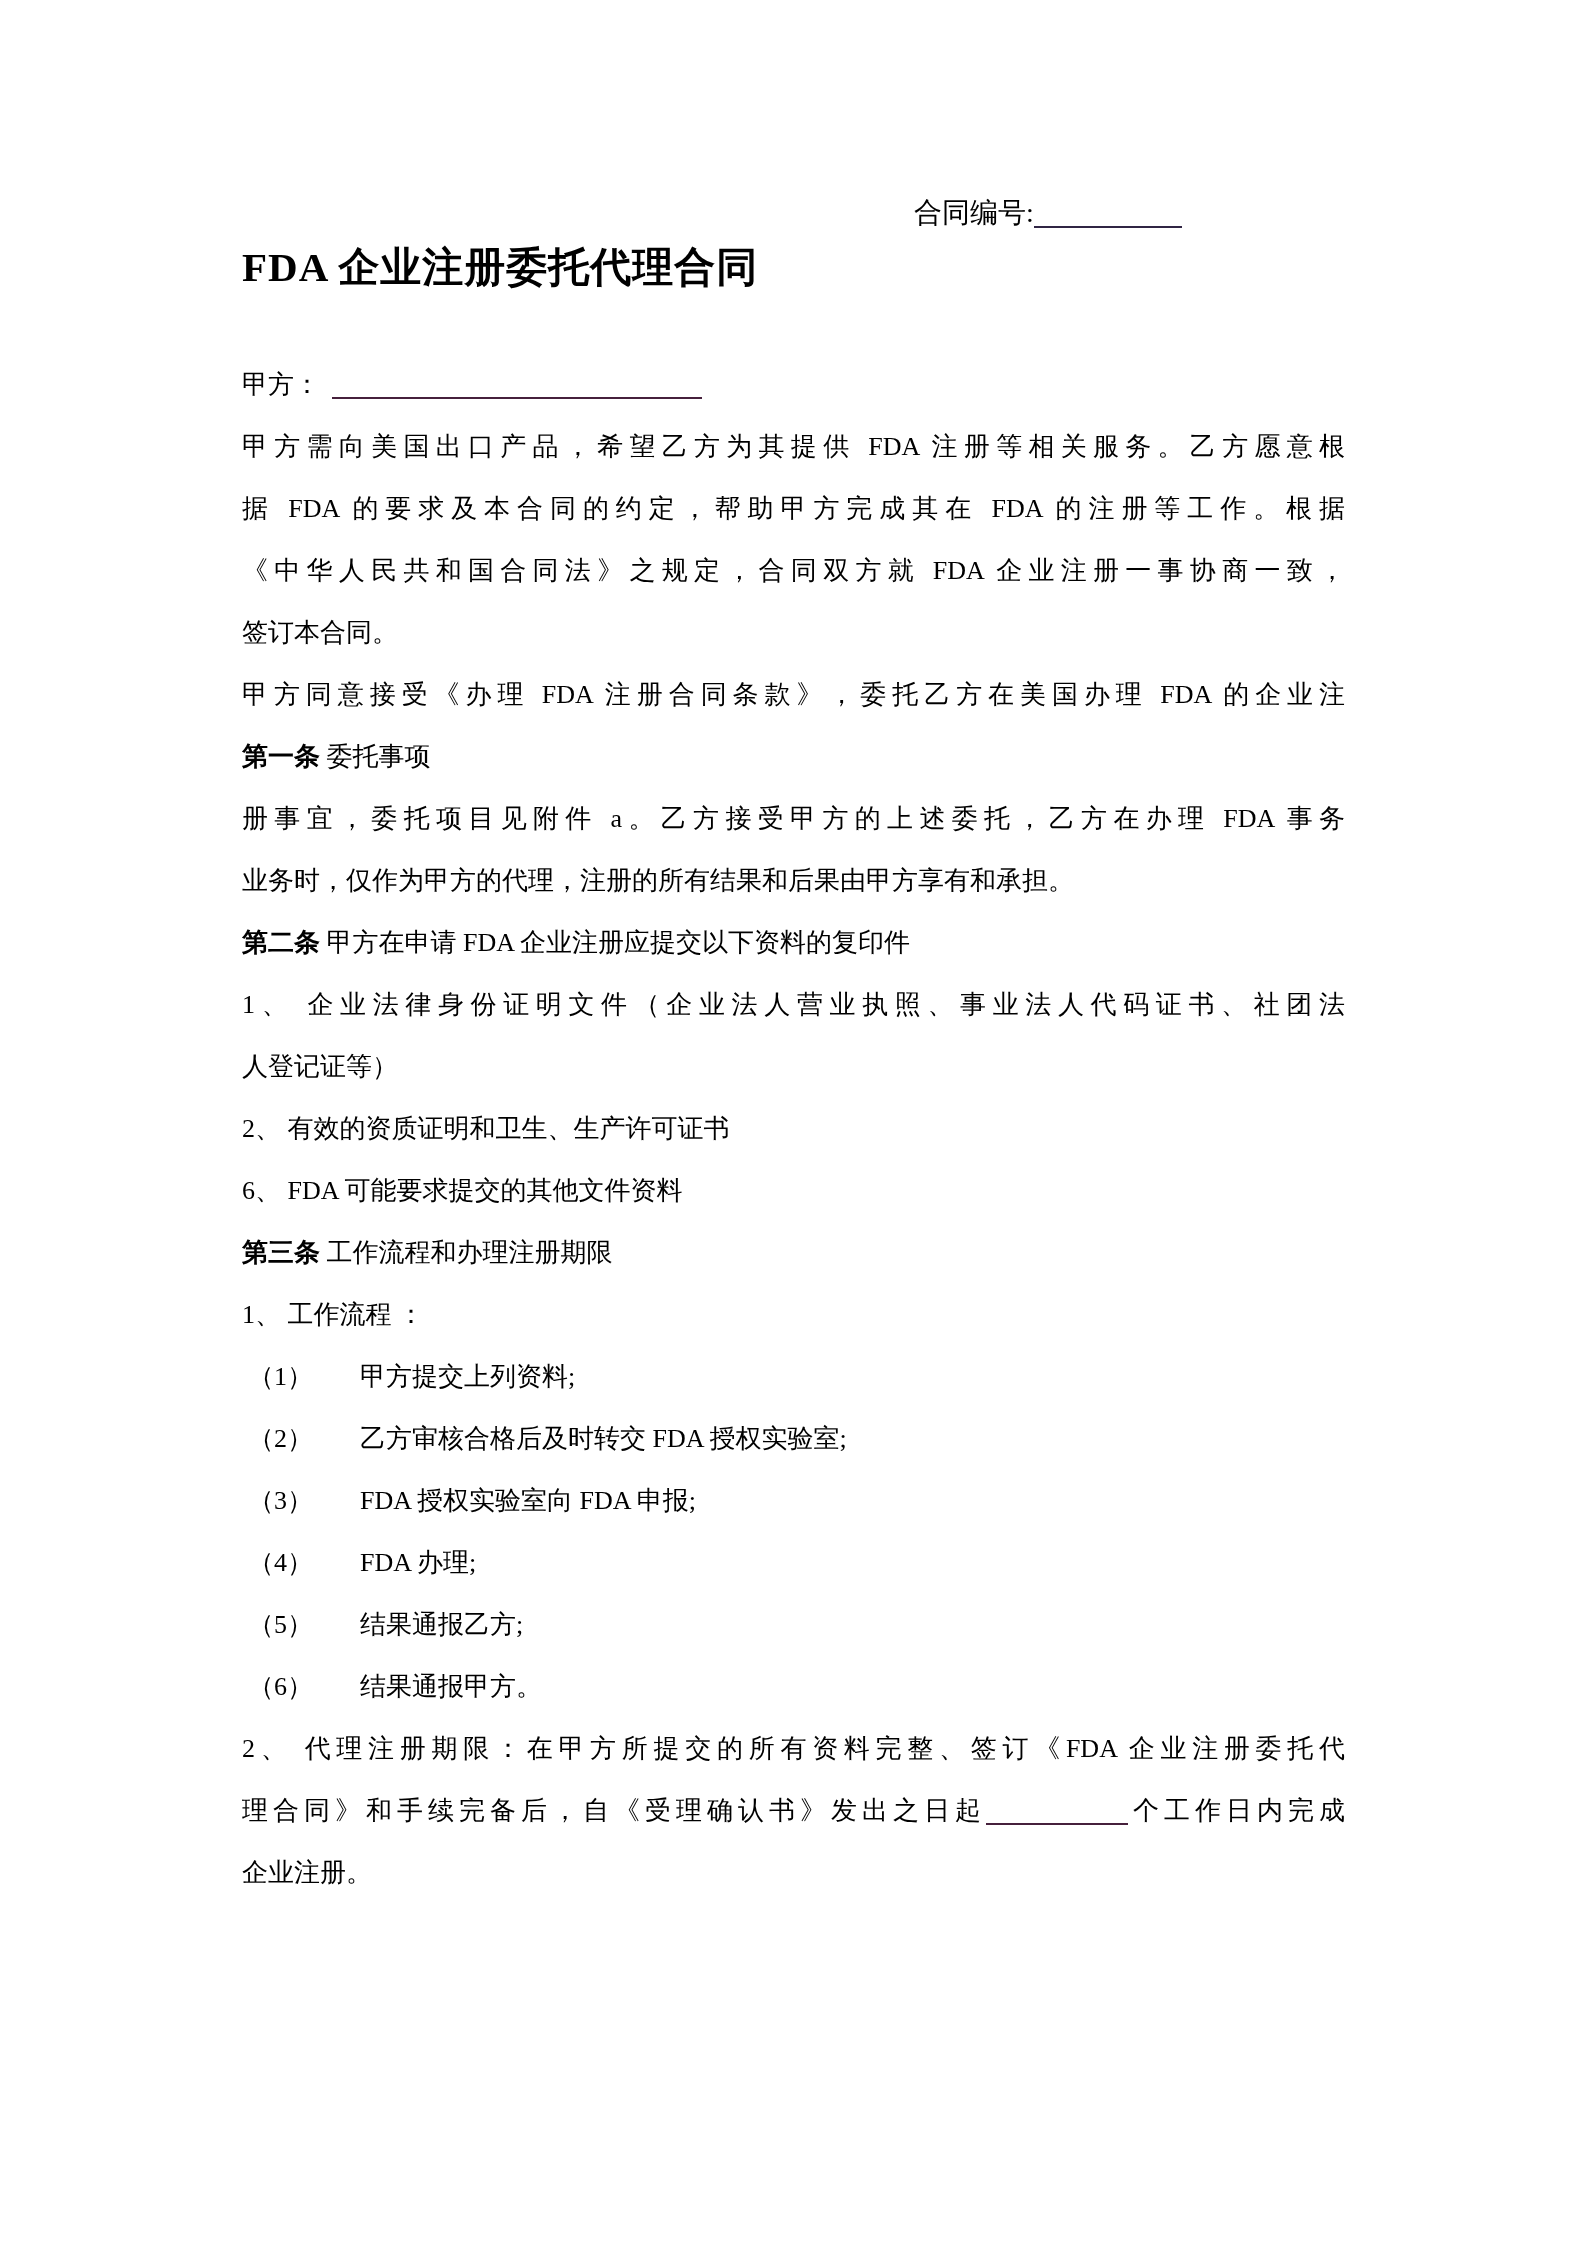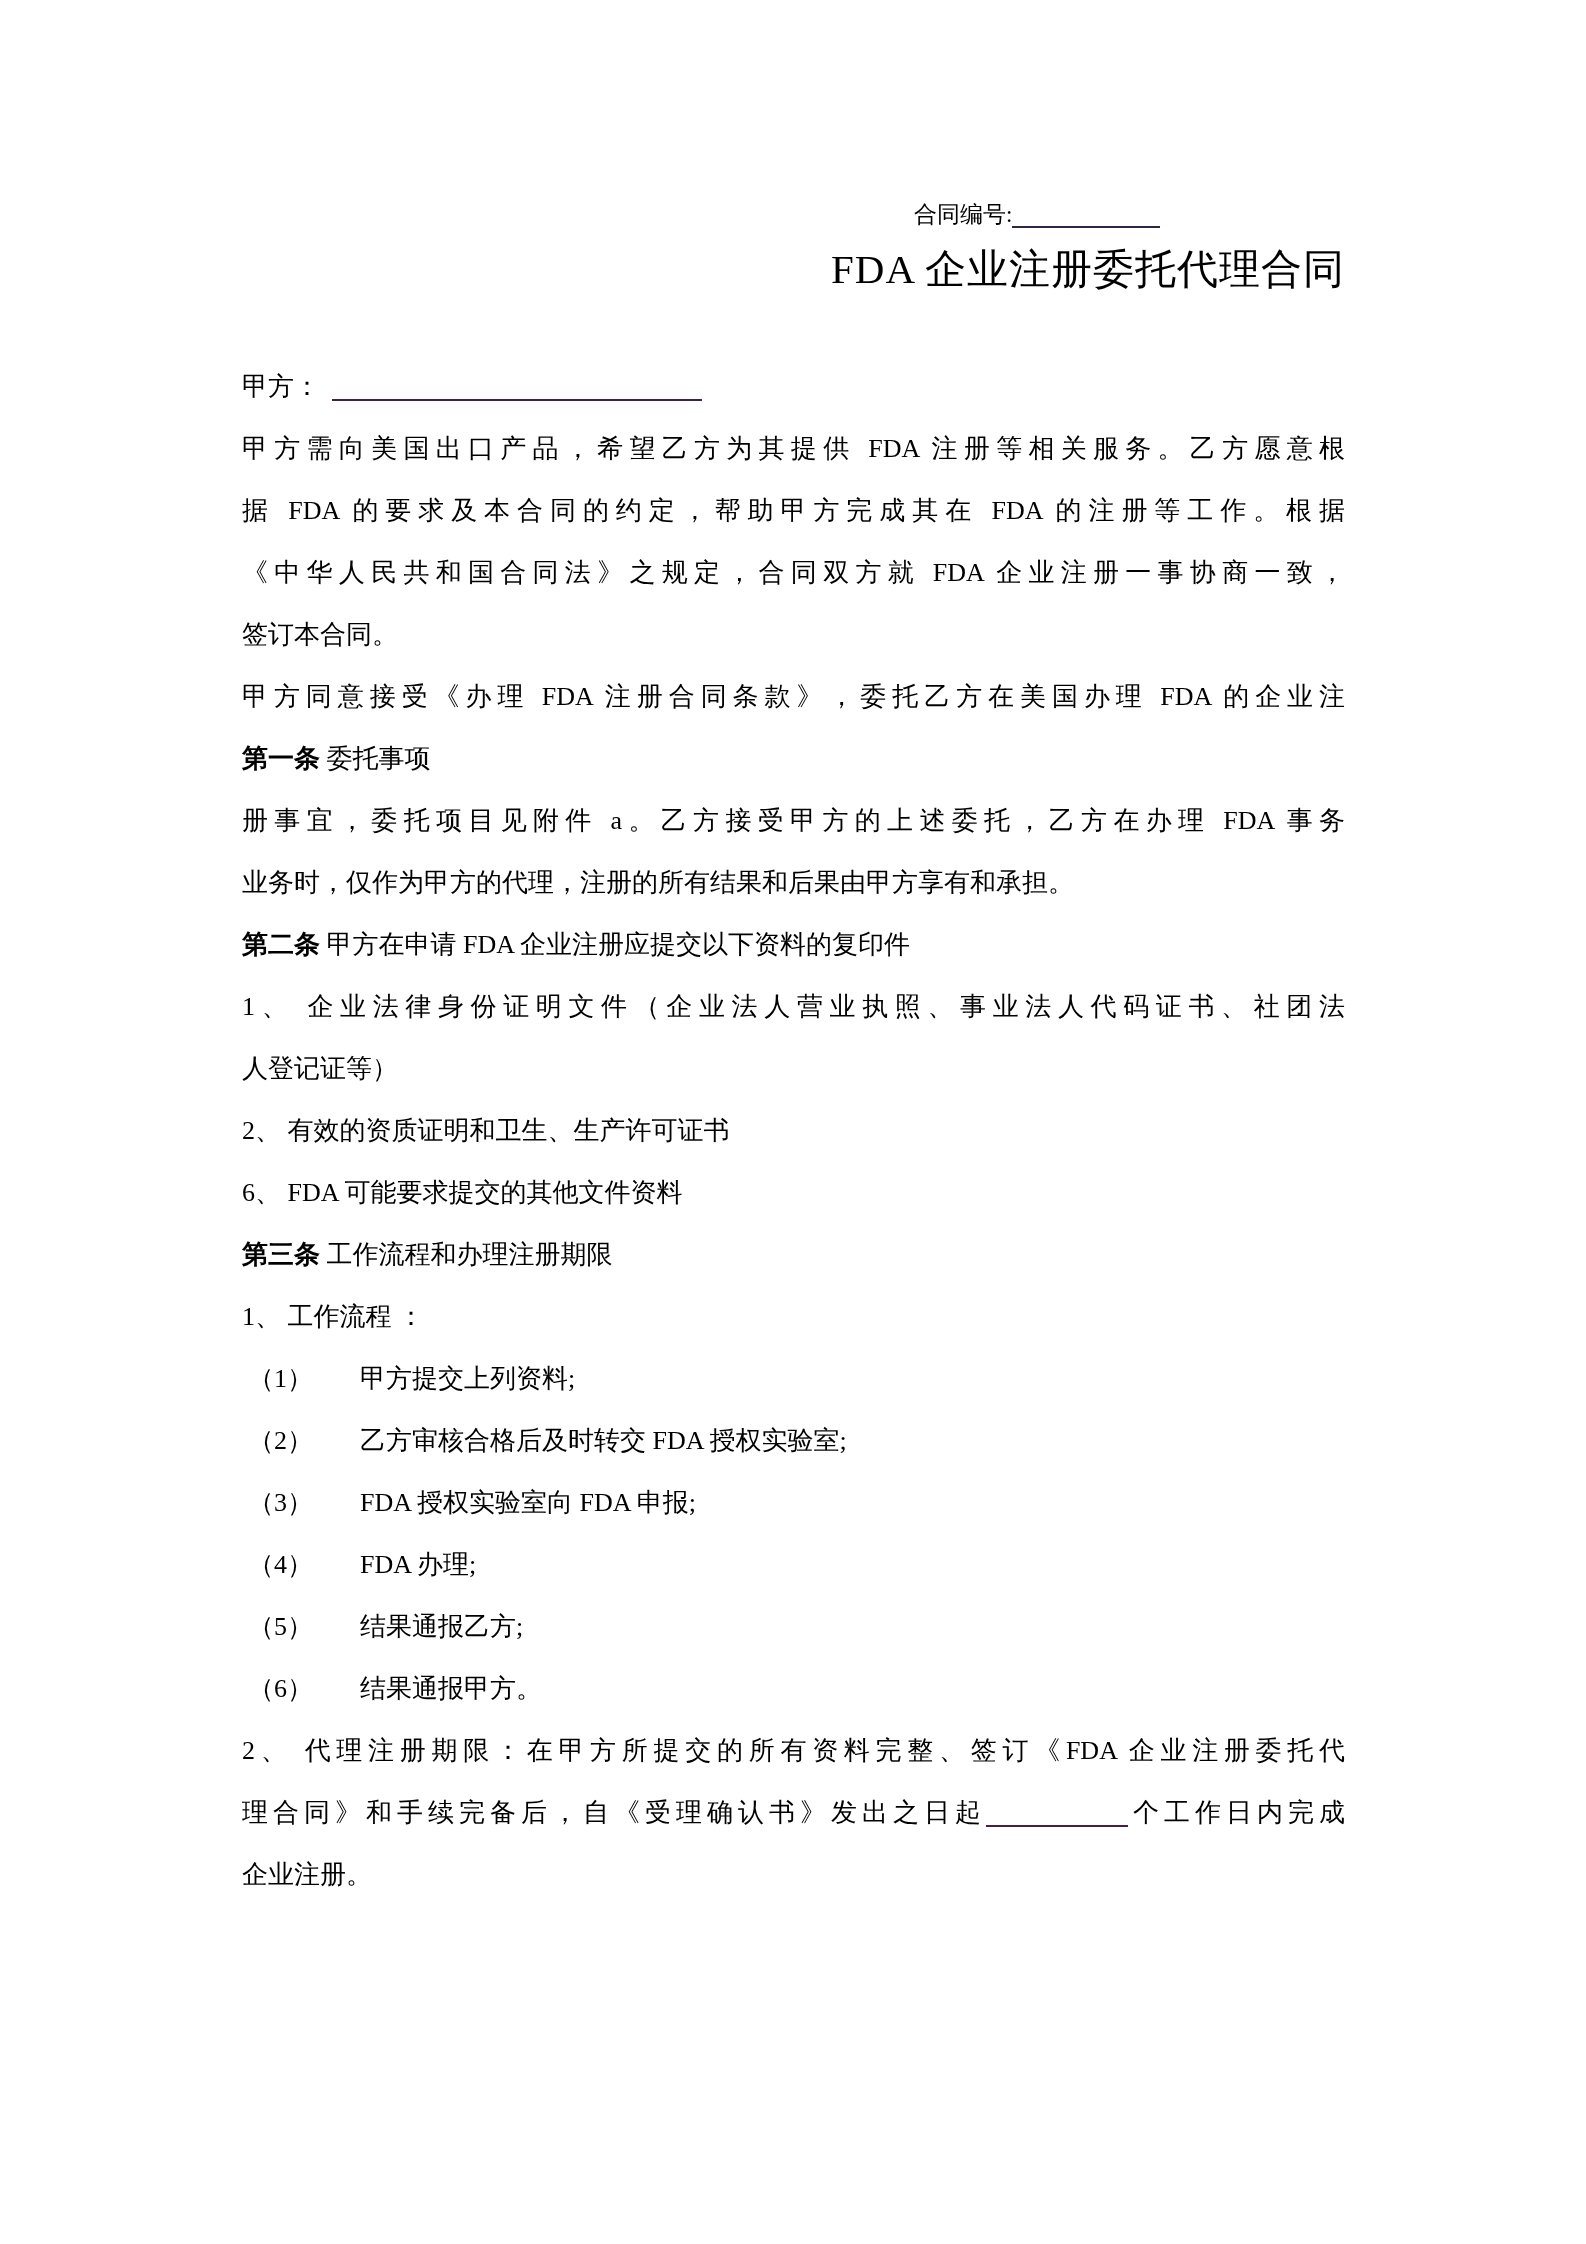--- a/index.html
+++ b/index.html
@@ -14,30 +14,30 @@
   }
   .content{
     position:absolute;
     left:242px;top:0;
     width:1103px;
   }
   
   .contract-line{
     margin-top:190px;
     margin-left:672px;
-    font-size:23px;
+    font-size:28px;
     line-height:46px;
     white-space:nowrap;
   }
   .doc-title{
     margin:0;
     font-size:41px;
     line-height:62px;
-    font-weight:400;
-    text-align:right;
+    font-weight:700;
+    text-align:left;
     letter-spacing:1px;
   }
   
   .body{
     margin-top:56px;
     font-size:26px;
   }
   .line{
     height:62px;
     line-height:62px;

